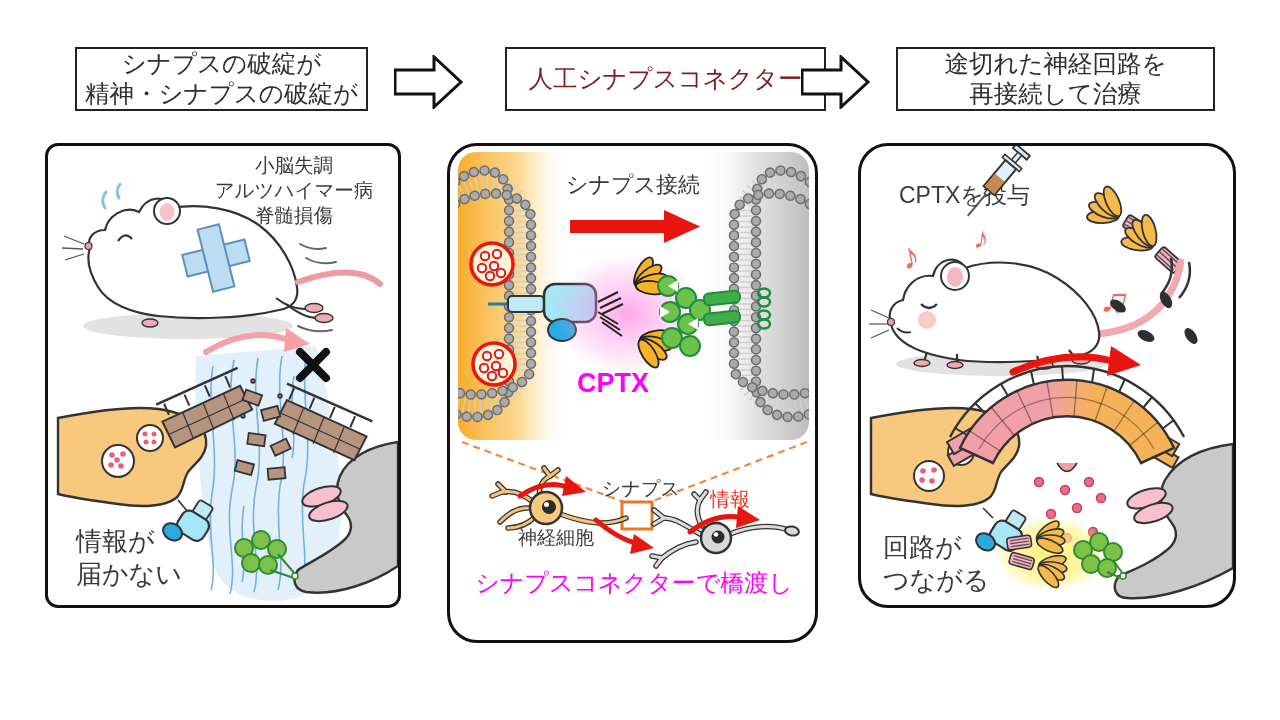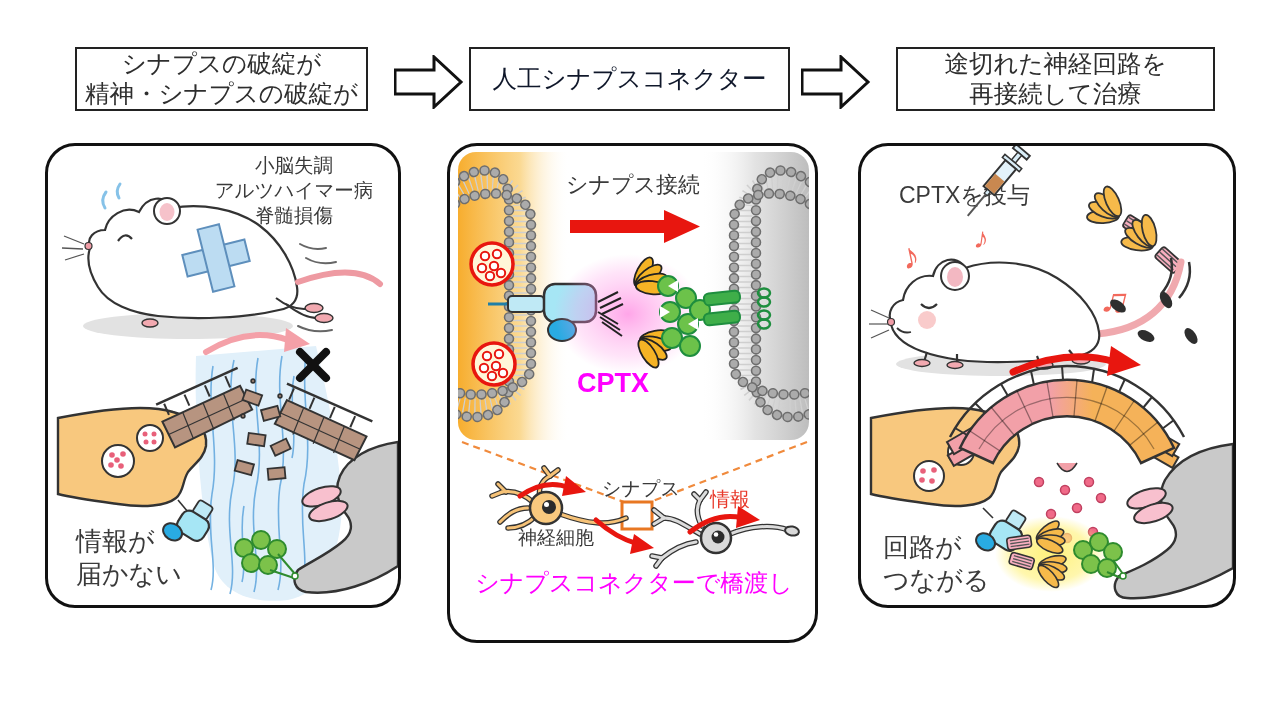--- a/index.html
+++ b/index.html
@@ -1,21 +1,21 @@
 <!DOCTYPE html>
 <html><head>
 <meta charset="utf-8">
 <style>
   html,body{margin:0;padding:0;background:#fff;}
   body{font-family:"Liberation Sans","DejaVu Sans",sans-serif;}
   #canvas{position:relative;width:1280px;height:720px;background:#fff;overflow:hidden;}
   .hbox{position:absolute;border:2.5px solid #222;background:#fff;display:flex;flex-direction:column;
         align-items:center;justify-content:center;font-size:24.5px;line-height:1.22;color:#2e2e2e;
         text-align:center;box-sizing:border-box;}
-  .hbox.magenta{color:#0f172a;}
+  .hbox.magenta{color:#7f1d1d;margin-left:36px;}
   .panel{position:absolute;border:3px solid #111;border-radius:30px;background:#fff;box-sizing:border-box;}
   .panel svg{display:block;}
   svg text{font-family:"Liberation Sans","DejaVu Sans",sans-serif;}
 </style>
 </head>
 <body>
 
 <div id="canvas">
 
   <div class="hbox" style="left:75px;top:47px;width:293px;height:64px;">
@@ -29,21 +29,21 @@
     <div>人工シナプスコネクター</div>
   </div>
   <svg style="position:absolute;left:801px;top:55px;" width="70" height="54" viewBox="0 0 70 54">
     <polygon points="1,15 40,15 40,2 67,27 40,52 40,39 1,39" fill="#fff" stroke="#111" stroke-width="3"></polygon>
   </svg>
   <div class="hbox" style="left:896px;top:47px;width:319px;height:64px;font-family:Liberation Serif, serif;">
     <div>途切れた神経回路を</div>
     <div>再接続して治療</div>
   </div>
 
-  <div class="panel" style="left:45px;top:143px;width:356px;height:465px;">
+  <div class="panel" style="left:45px;top:143px;width:356px;height:465px;border-radius:13px;">
     <svg width="350" height="459" viewBox="0 0 350 459">
 
       <g fill="#3a3a3a" font-size="19.5" text-anchor="middle">
         <text x="246" y="26">小脳失調</text>
         <text x="246" y="51">アルツハイマー病</text>
         <text x="246" y="76">脊髄損傷</text>
       </g>
 
       <g>
         <ellipse cx="140" cy="180" rx="105" ry="13" fill="#E2E2E2"></ellipse>

